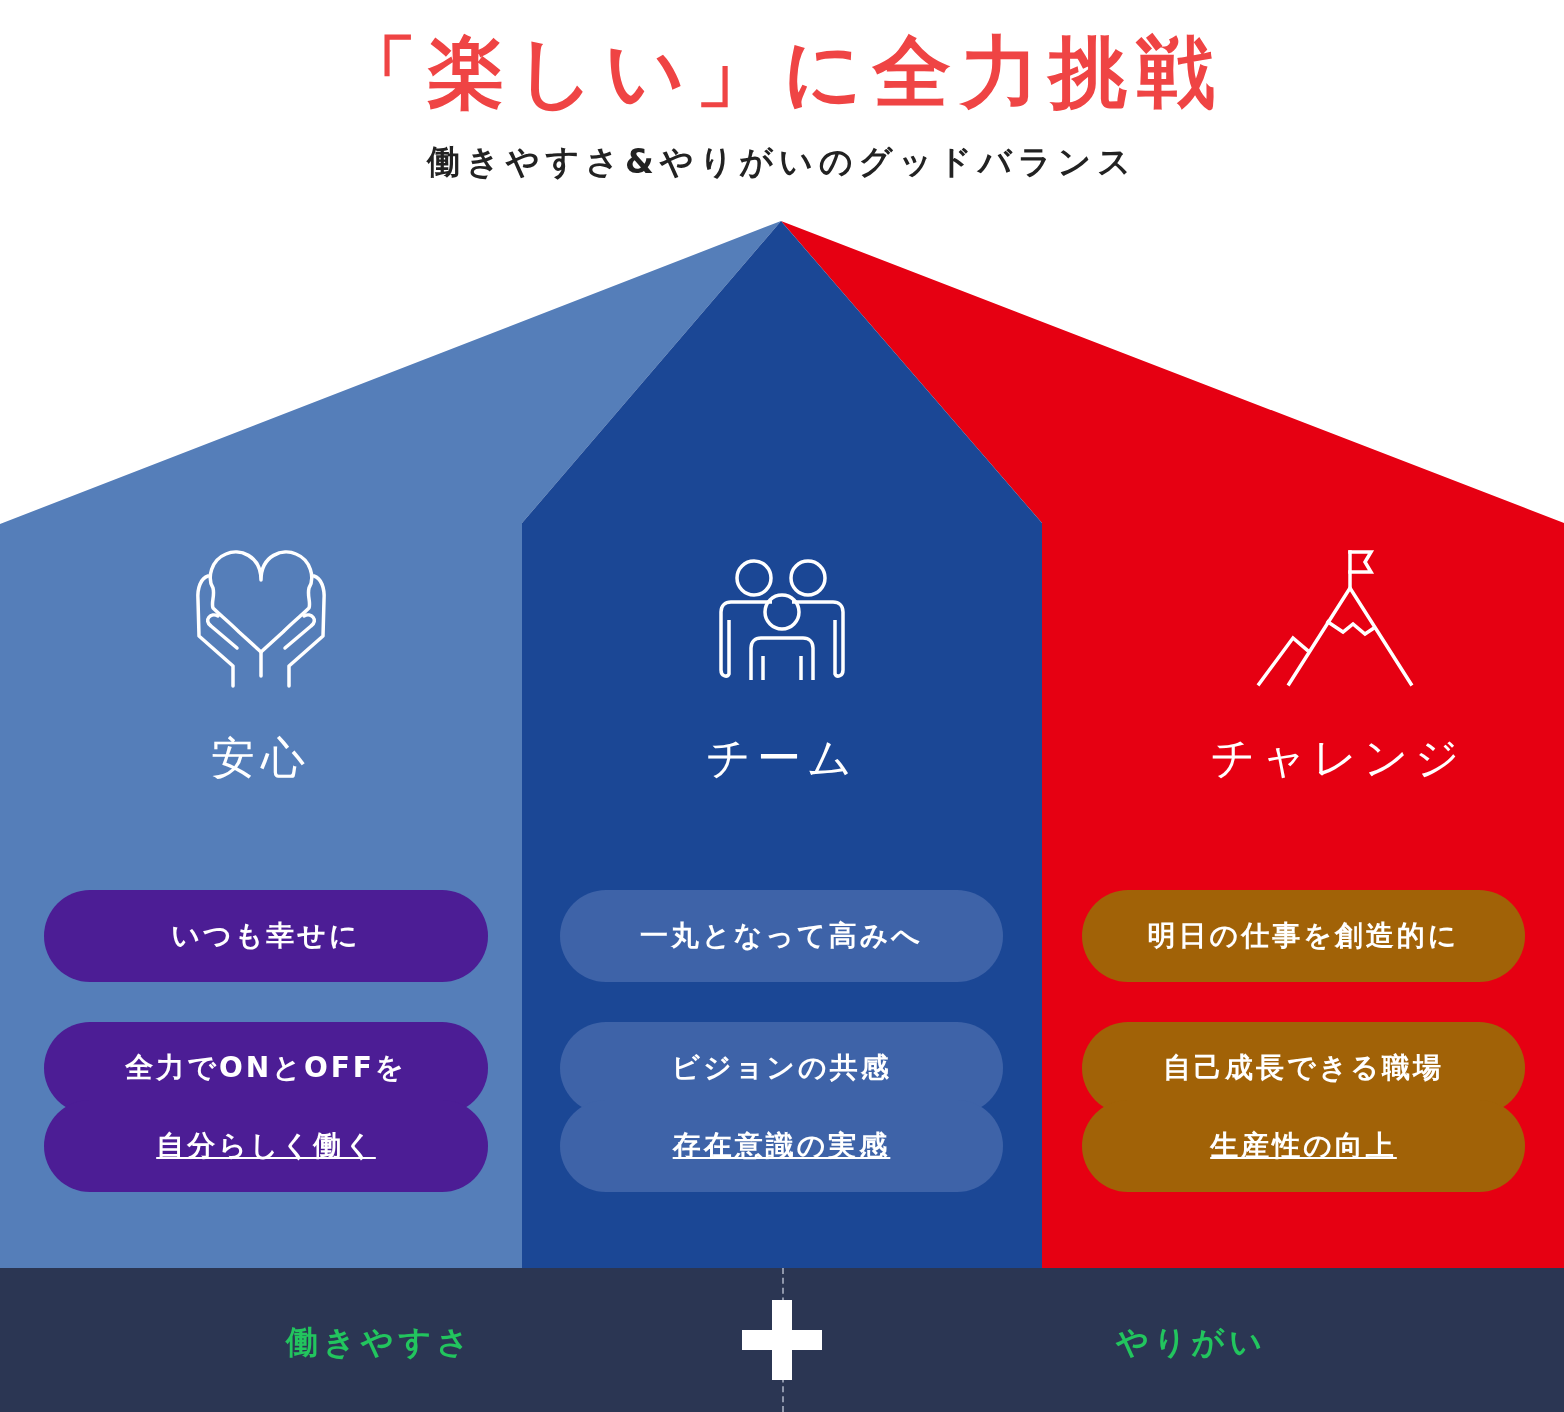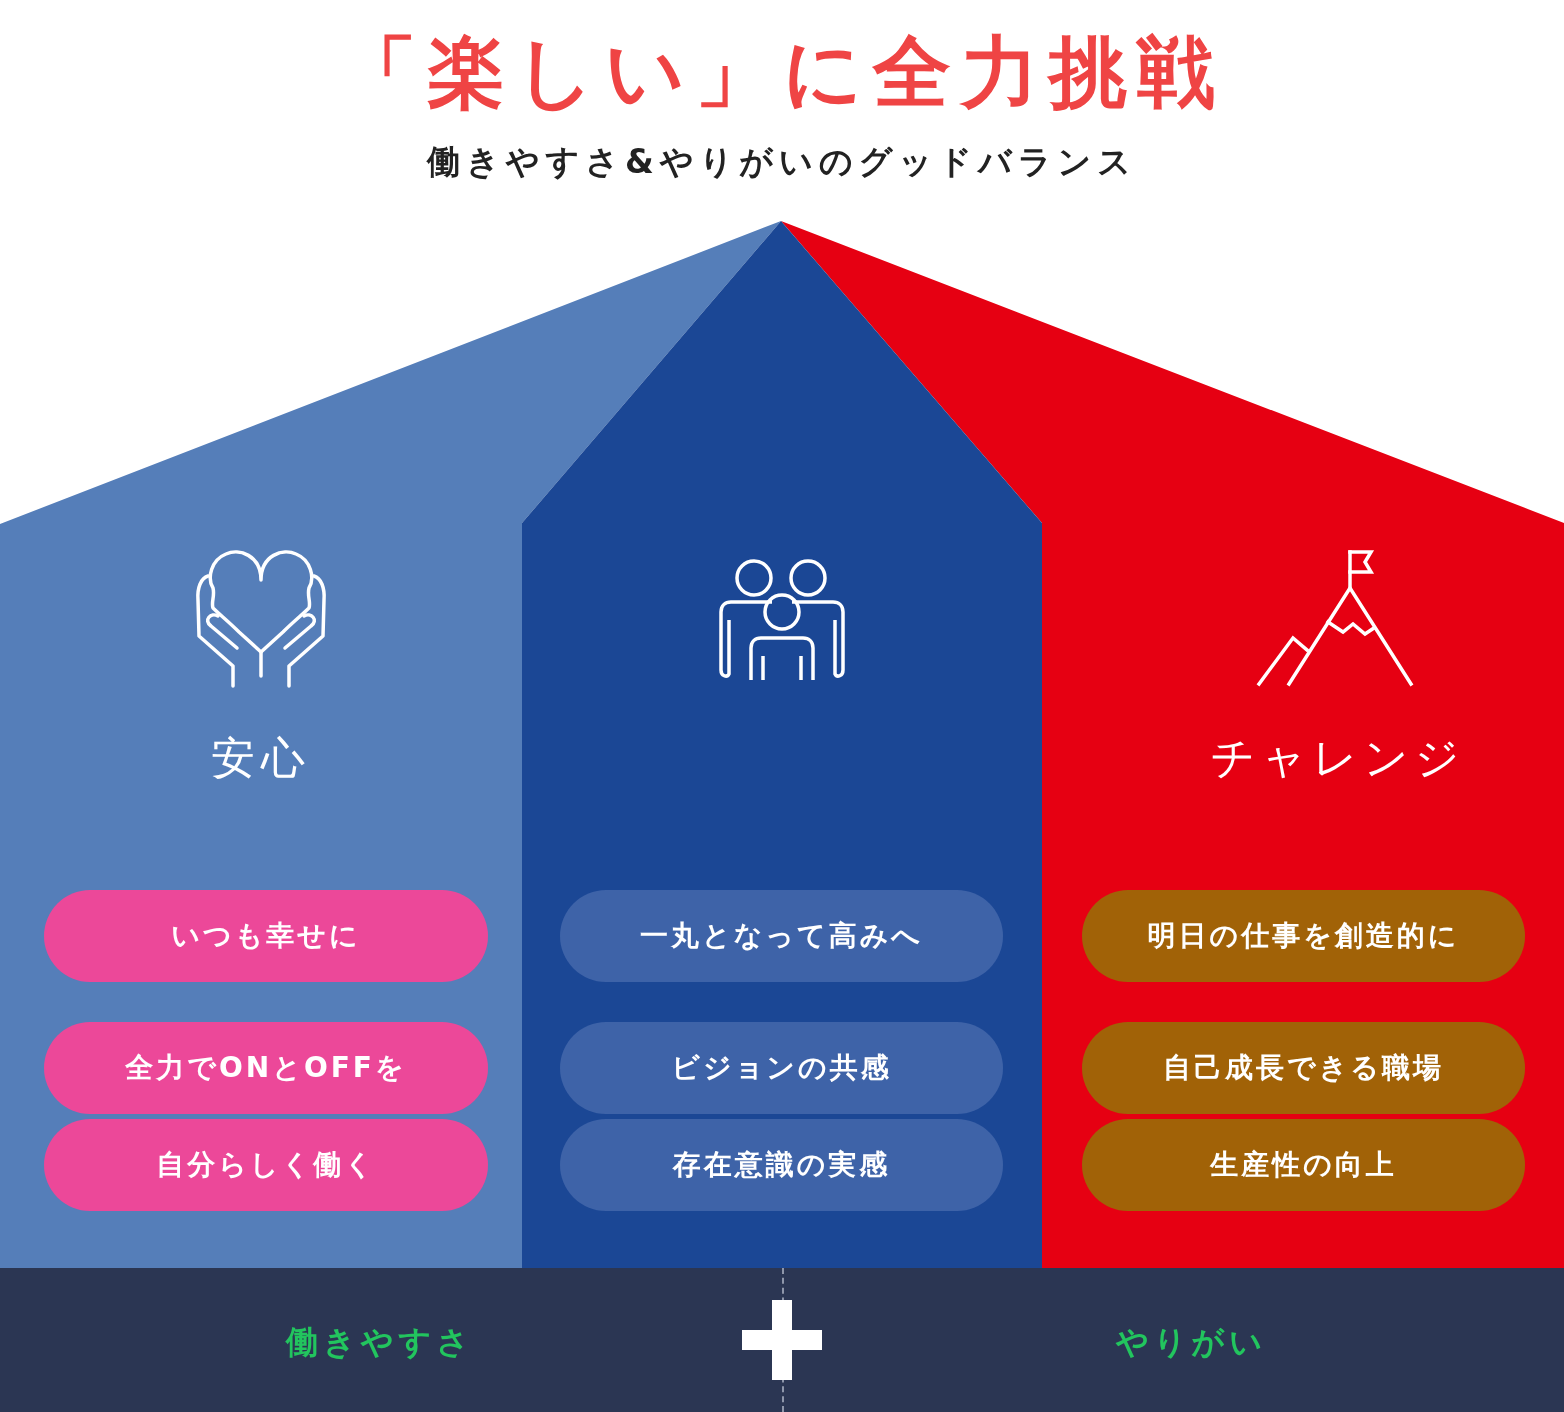--- a/index.html
+++ b/index.html
@@ -26,24 +26,24 @@
   .icon { position:absolute; top:20px; left:50%; transform:translateX(-50%); }
   .heading {
     position:absolute; top:208px; left:0; width:100%; text-align:center;
     font-size:44px; font-weight:normal; color:#fff; letter-spacing:6px; line-height:60px;
   }
   .pill {
     position:absolute; height:92px; border-radius:46px;
     display:flex; align-items:center; justify-content:center;
     font-size:28px; font-weight:bold; color:#fff; letter-spacing:3px;
   }
-  .col-1 .pill { left:44px; width:444px; background:#ec4899; }
+  .col-1 .pill { left:44px; width:444px; background:#4c1d95; }
   .col-2 .pill { left:38px; width:443px; background:#3e63a8; }
   .col-3 .pill { left:40px; width:443px; background:#a16207; }
-  .p1 { top:370px; } .p2 { top:486px;margin-top:16px; } .p3 { top:599px; }
+  .p1 { top:370px; } .p2 { top:486px;margin-top:16px; } .p3 { top:580px;text-decoration:underline; }
   .footer {
     position:absolute; left:0; top:1268px; width:1564px; height:144px;
     background:#2b3653;
   }
   .footer-label {
     position:absolute; top:46px; font-size:32px; font-weight:bold; color:#22c55e;
     letter-spacing:5px; line-height:56px;
   }
   .footer-left { left:286px; }
   .footer-right { left:1116px; }
@@ -85,20 +85,21 @@
   <svg class="icon" width="130" height="140" viewBox="0 0 130 140" fill="none" stroke="#fff" stroke-width="3.5" stroke-linejoin="round">
     <circle cx="37" cy="38" r="17"></circle>
     <circle cx="91" cy="38" r="17"></circle>
     <circle cx="65" cy="72" r="17"></circle>
     <path d="M55,62 L14,62 C8,62 4,66 4,72 L4,130 C4,136 10,138 12,134 L12,80"></path>
     <path d="M75,62 L116,62 C122,62 126,66 126,72 L126,130 C126,136 120,138 118,134 L118,80"></path>
     <path d="M34,145 L34,108 C34,102 38,98 44,98 L86,98 C92,98 96,102 96,108 L96,145"></path>
     <path d="M46,116 L46,145"></path>
     <path d="M84,116 L84,145"></path>
   </svg>
+  <div class="heading">チーム</div>
   <div class="pill p1">一丸となって高みへ</div>
   <div class="pill p2">ビジョンの共感</div>
   <div class="pill p3">存在意識の実感</div>
 </div>
 
 <div class="col col-3">
   <svg class="icon" width="170" height="150" viewBox="0 0 170 150" fill="none" stroke="#fff" stroke-width="3.5" stroke-linejoin="miter" stroke-linecap="square">
     <path d="M97,12 L97,48"></path>
     <path d="M97,12 L118,12 L112,22 L118,32 L97,32"></path>
     <path d="M6,144 L40,98 L54,110"></path>

